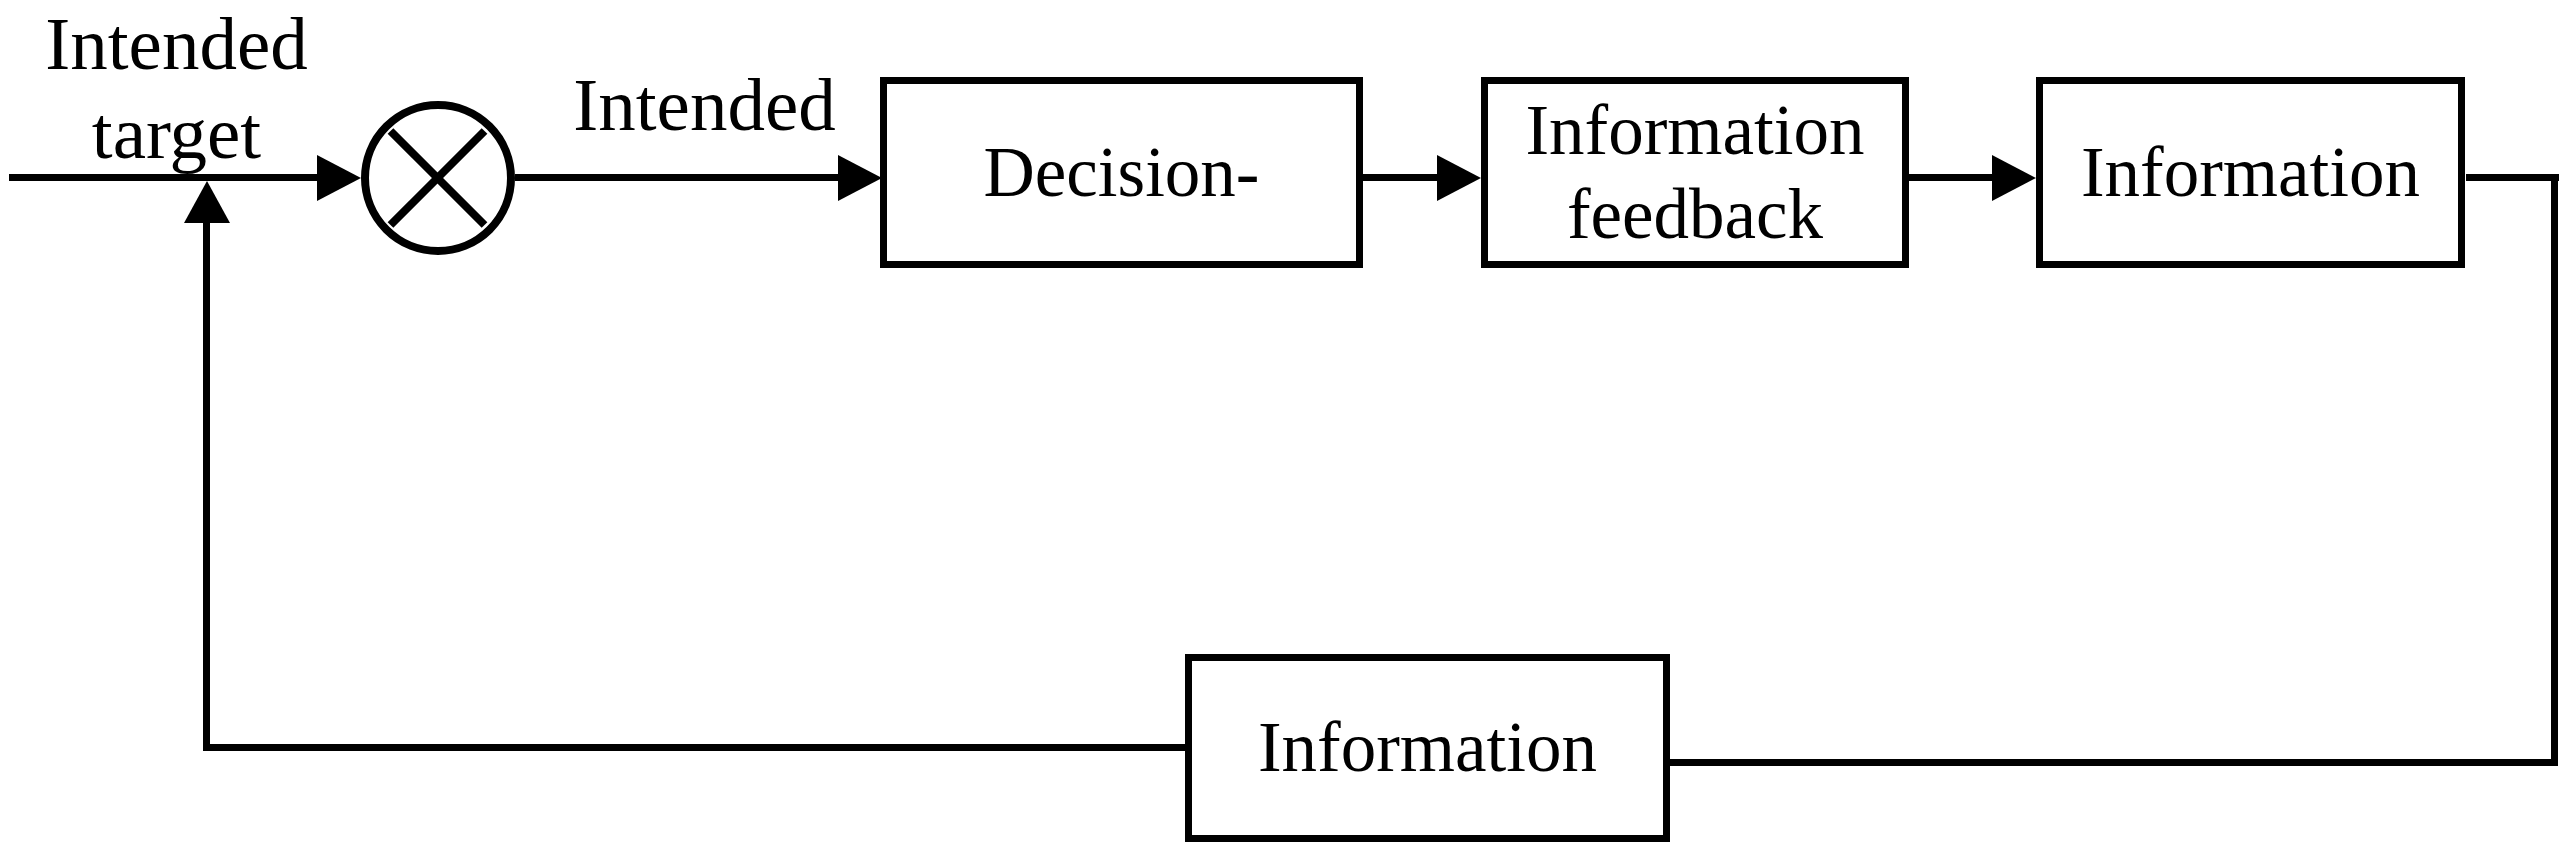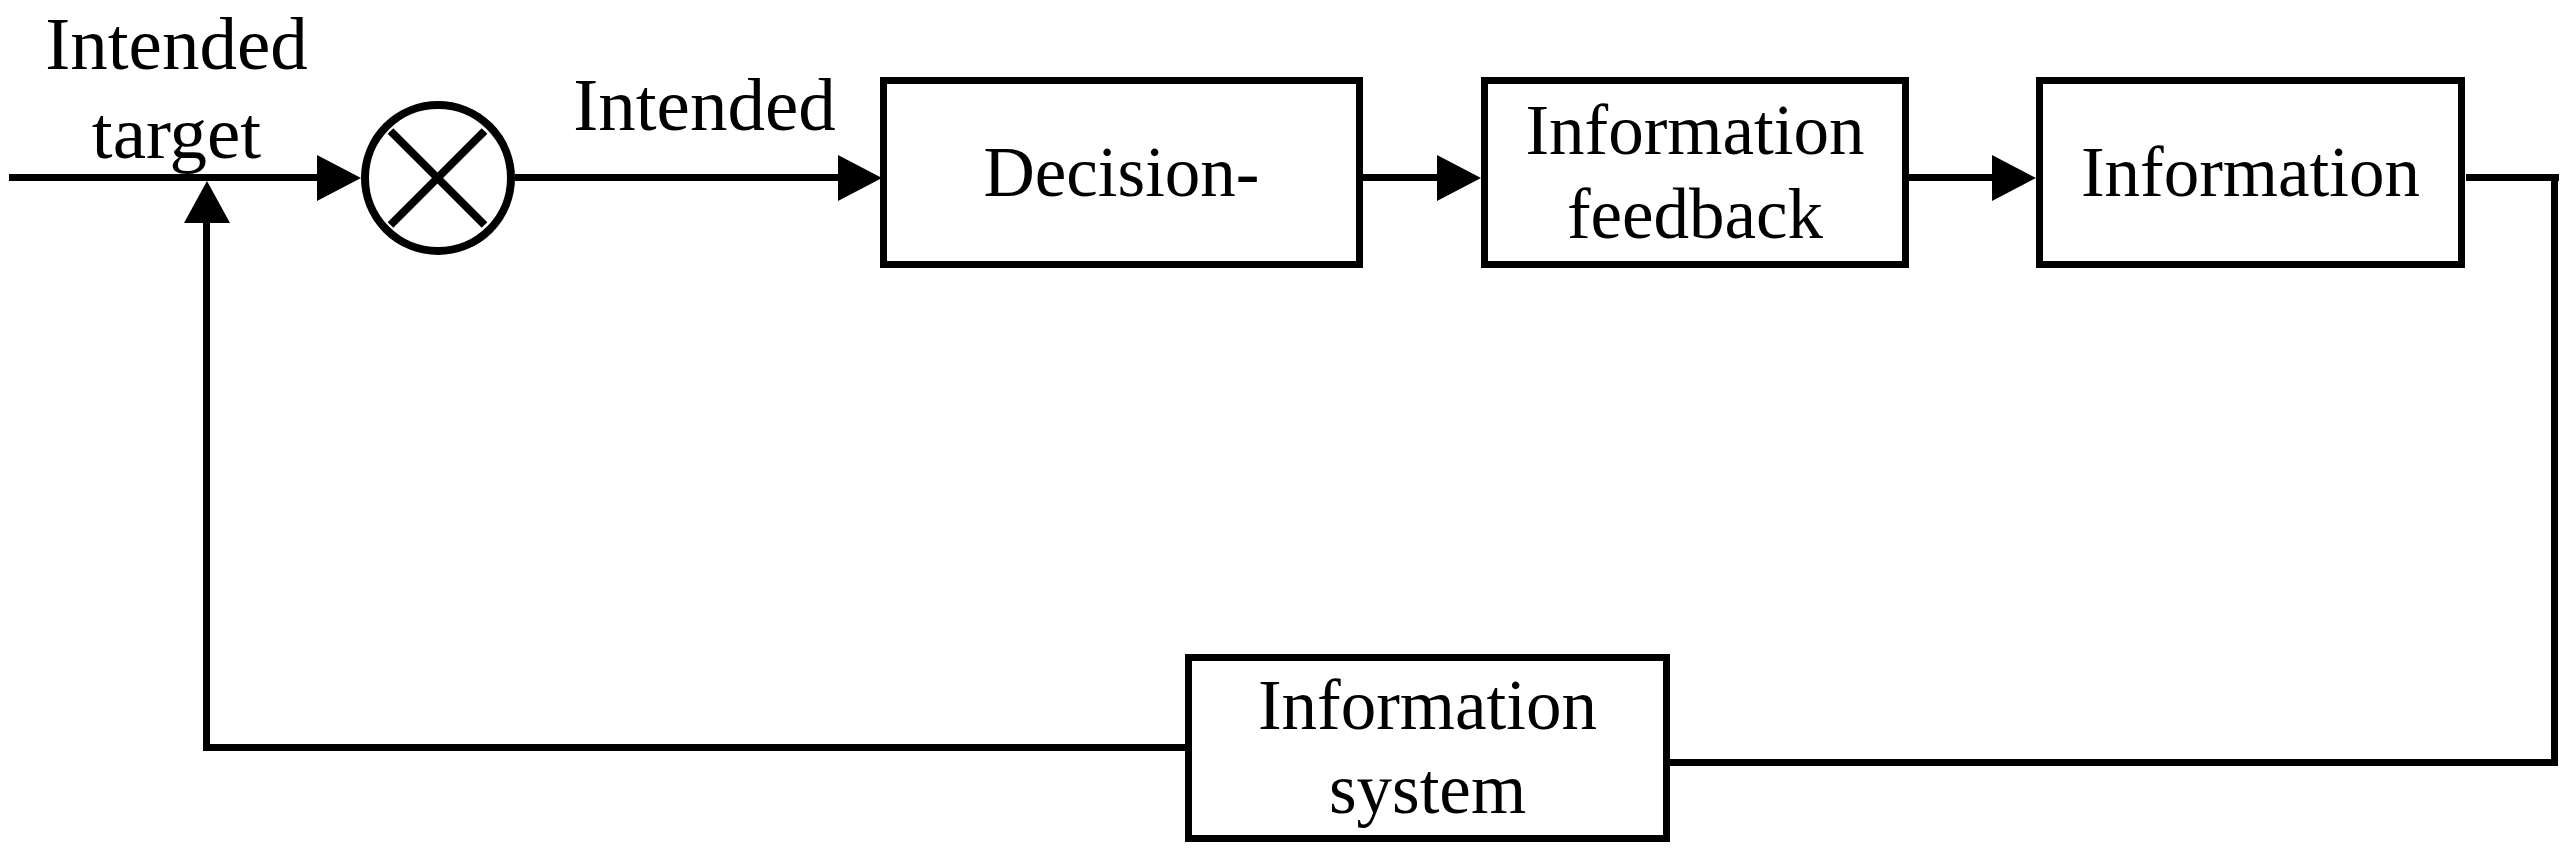--- a/index.html
+++ b/index.html
@@ -142,21 +142,20 @@
   <div class="node node-b3">
     <span>Information</span>
   </div>
 
   <div class="wire w-b3-rail"></div>
   <div class="wire w-right-rail"></div>
   <div class="wire w-bottom-right"></div>
 
   <div class="node node-b4">
     <span>Information</span>
-    <span>system</span>
   </div>
 
   <div class="wire w-bottom-left"></div>
   <div class="wire w-left-rail"></div>
   <div class="arrow-up a-feedback"></div>
 
 </div>
 
 
 </body></html>

